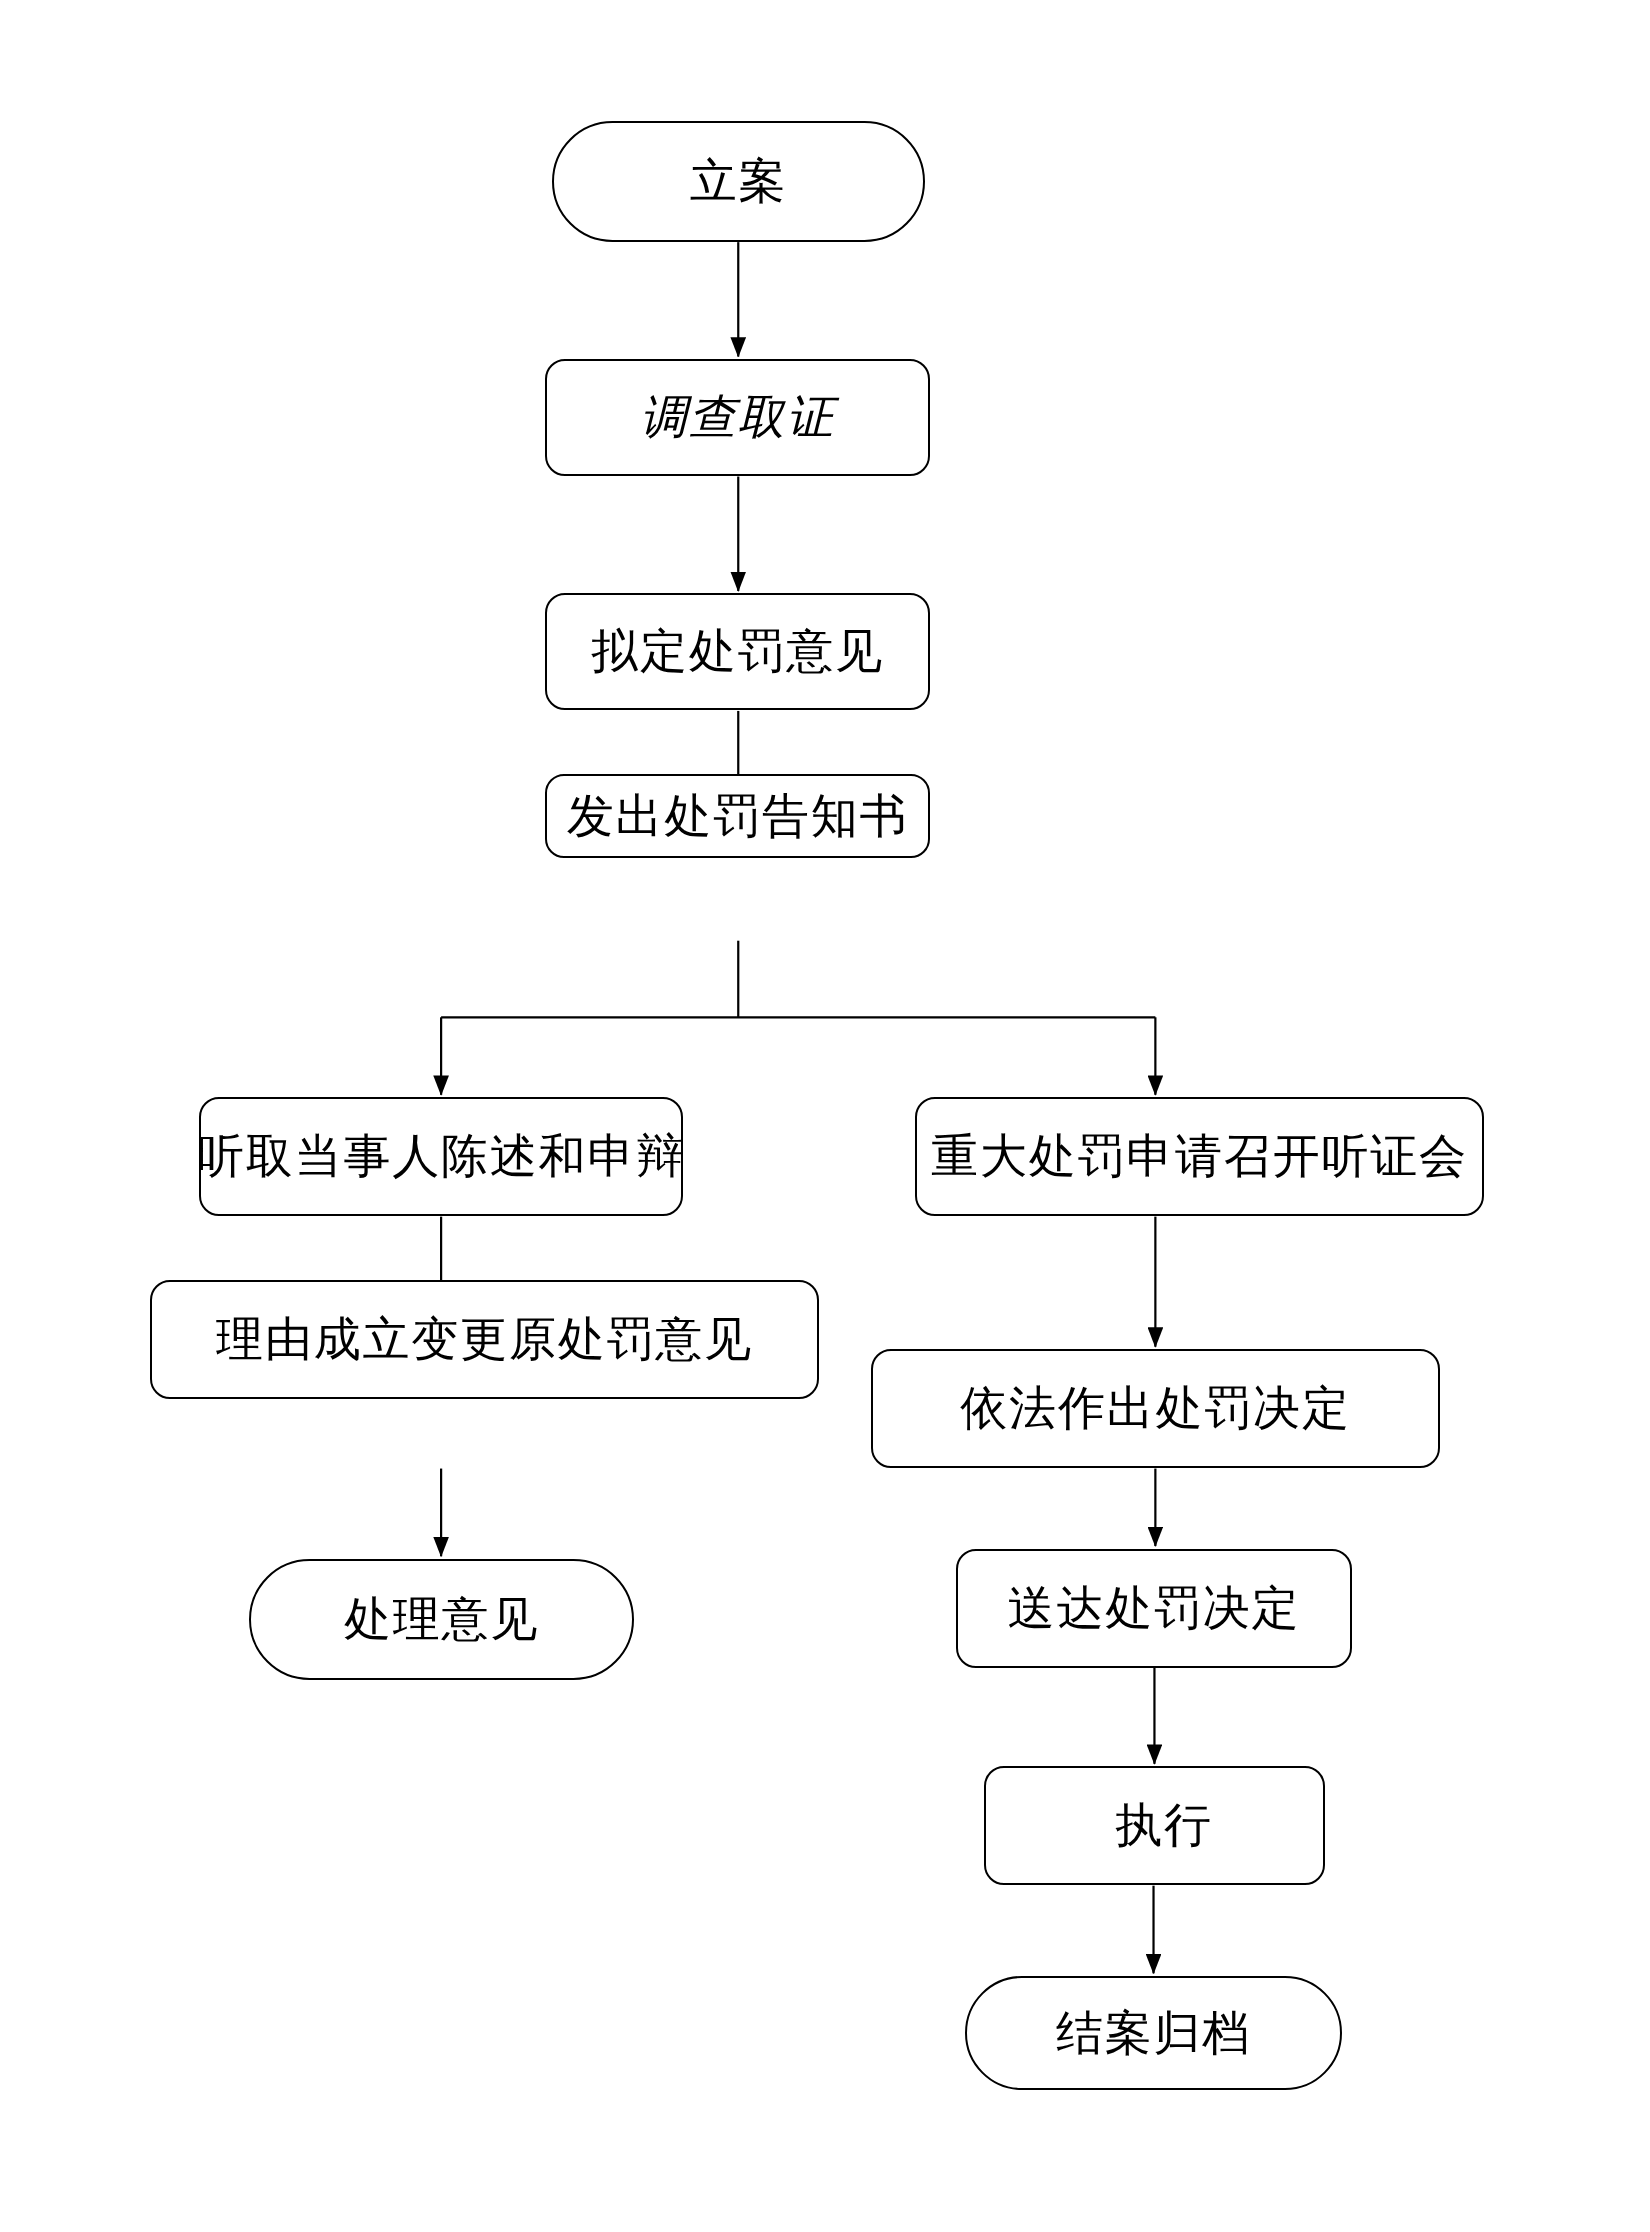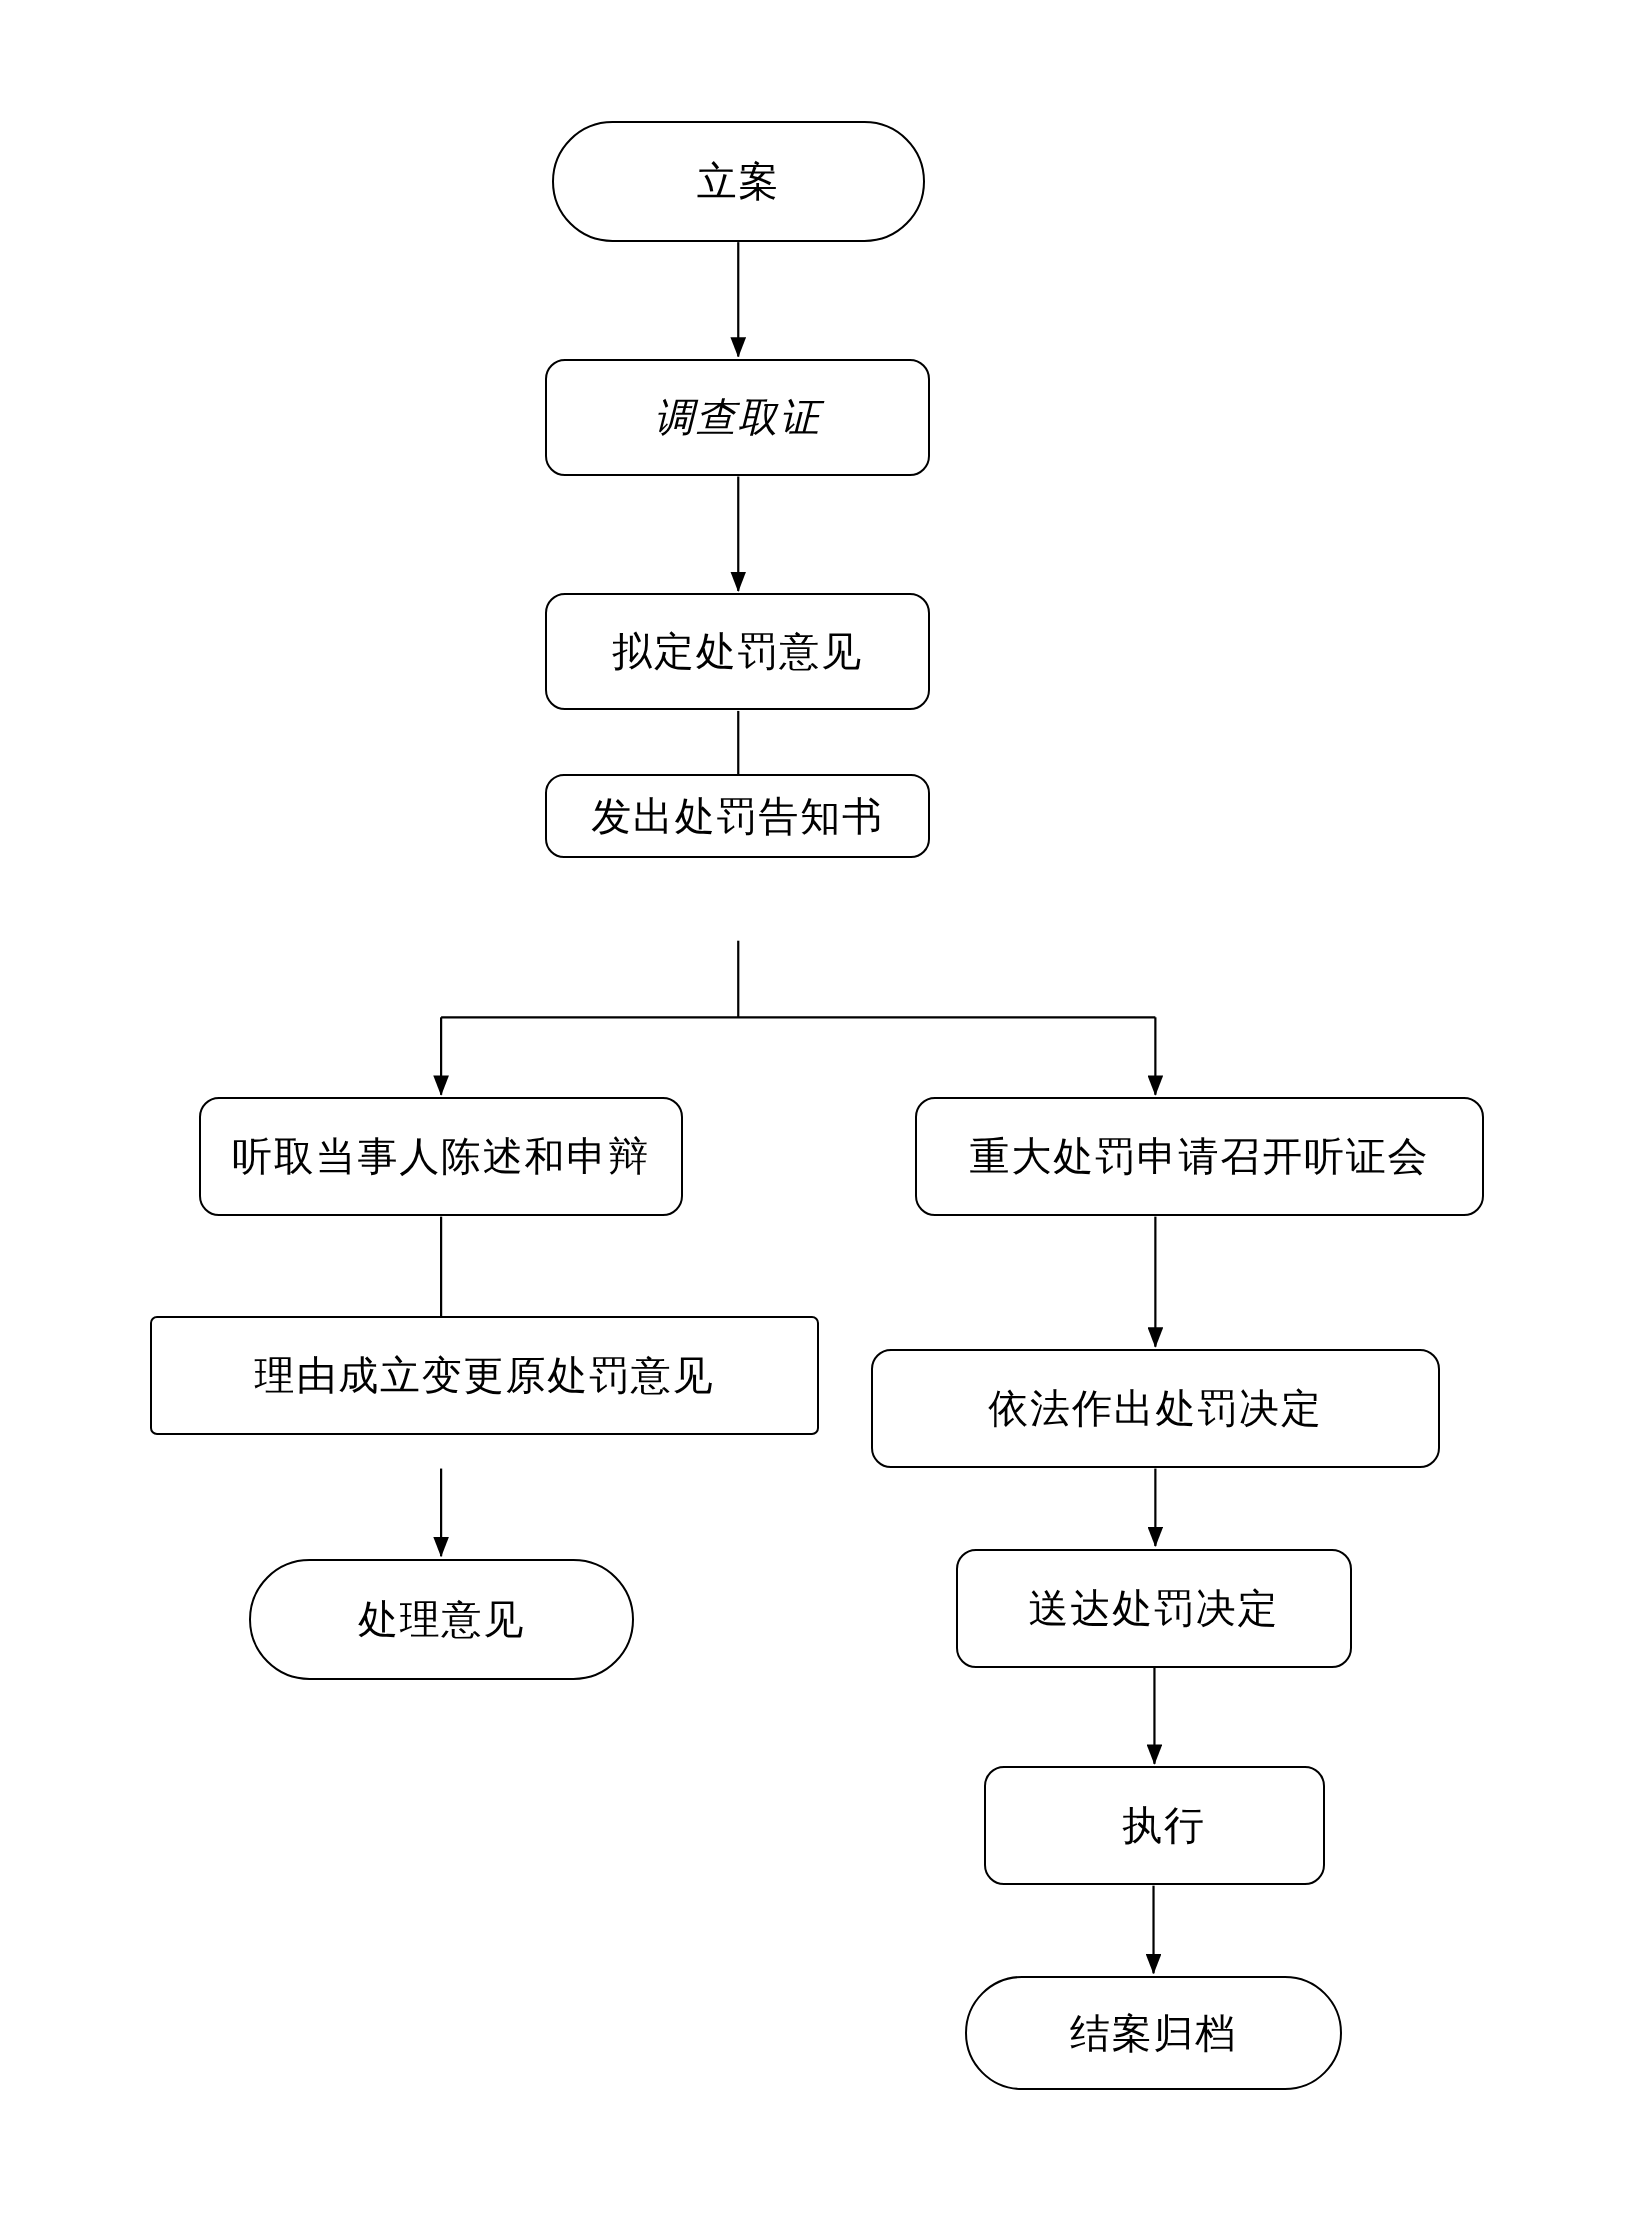--- a/index.html
+++ b/index.html
@@ -25,21 +25,21 @@
   }
   .node {
     position: absolute;
     display: flex;
     align-items: center;
     justify-content: center;
     box-sizing: border-box;
     border: 2.8px solid #000000;
     background: #ffffff;
     color: #000000;
-    font-size: 40px;
+    font-size: 47px;
     letter-spacing: 1.8px;
     white-space: nowrap;
     text-align: center;
   }
   .rect { border-radius: 20px; }
   .stadium { border-radius: 65px; }
 </style>
 </head>
 <body>
 
@@ -90,21 +90,21 @@
   </div>
 
   <div class="node rect" style="left:545px; top:774px; width:385px; height:84px;border-radius:19px;">
     <span>发出处罚告知书</span>
   </div>
 
   <div class="node rect" style="left:199px; top:1097px; width:484px; height:119px;">
     <span>听取当事人陈述和申辩</span>
   </div>
 
-  <div class="node rect" style="left:150px; top:1316px; width:669px; height:119px;border-radius:7px;">
+  <div class="node rect" style="left:150px; top:1280px; width:669px; height:119px;">
     <span>理由成立变更原处罚意见</span>
   </div>
 
   <div class="node stadium" style="left:249px; top:1559px; width:385px; height:121px;">
     <span>处理意见</span>
   </div>
 
   <div class="node rect" style="left:871px; top:1097px; width:569px; height:119px;margin-left:44px;">
     <span>重大处罚申请召开听证会</span>
   </div>

